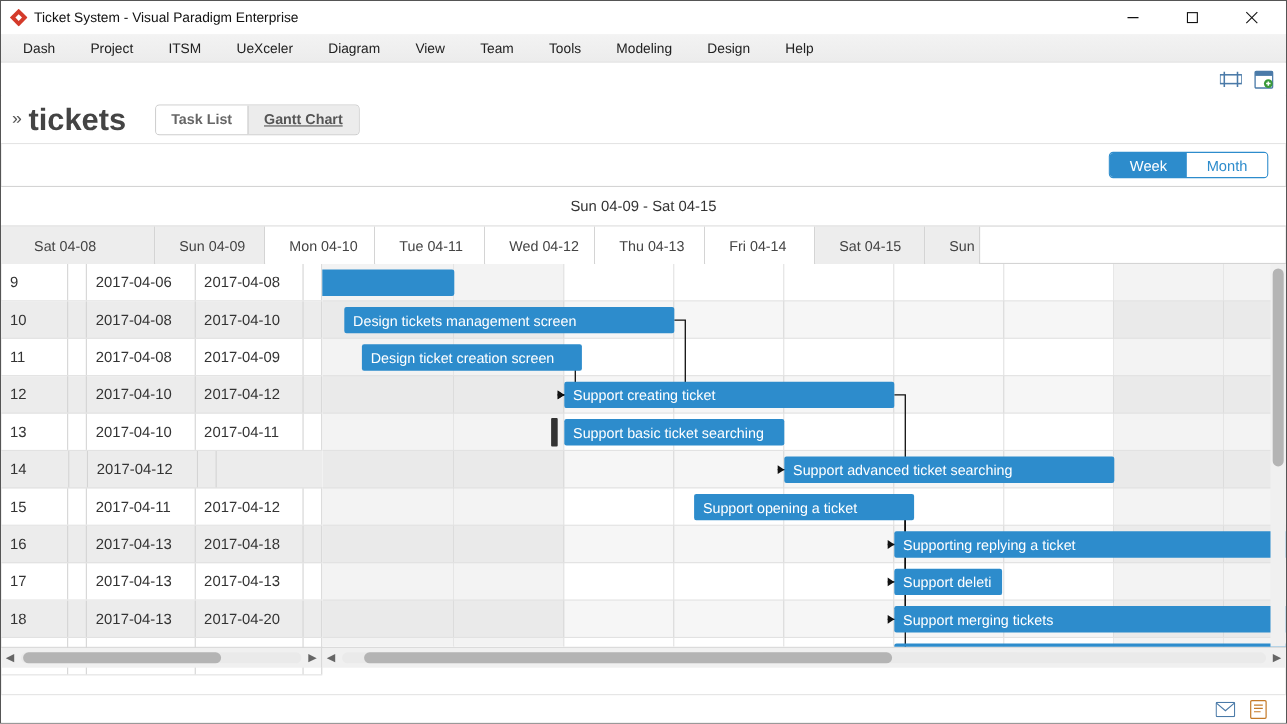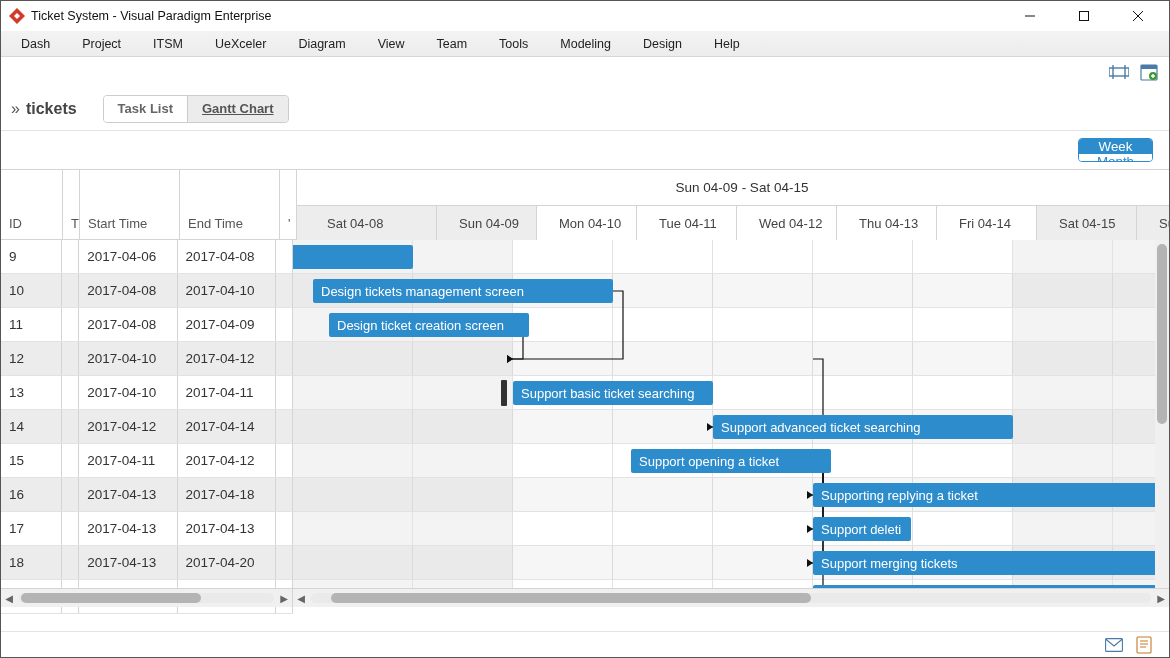--- a/index.html
+++ b/index.html
@@ -18,29 +18,29 @@
   .menubar { height: 26px; background: linear-gradient(#f3f3f3,#ececec); border-bottom: 1px solid #d6d6d6; display: flex; align-items: center; padding: 0 8px; gap: 8px; font-size: 12.5px; color: #222; }
   .menubar .menu-item { padding: 3px 12px; cursor: default; }
 
   
   .toolbar-row { height: 30px; background: #fff; display: flex; align-items: center; justify-content: flex-end; padding: 0 10px; gap: 10px; }
   .toolbar-row .tb-icon { width: 20px; height: 20px; display: flex; align-items: center; justify-content: center; }
 
   
   .page-header { height: 44px; display: flex; align-items: center; padding: 0 10px; border-bottom: 1px solid #e4e4e4; gap: 12px; background: #fff;}
   .bc-arrows { font-size: 16px; color: #555; letter-spacing: -2px; margin-right: -4px; }
-  .page-title { font-size: 16px; font-weight: 700; color: #444; margin-right: 14px; }
+  .page-title { font-size: 28px; font-weight: 700; color: #444; margin-right: 14px; }
   .tab-seg { display: flex; border: 1px solid #ccc; border-radius: 4px; overflow: hidden; height: 28px; }
   .tab-seg button { border: none; background: #fff; font-size: 13px; font-weight: 600; color: #666; padding: 0 14px; cursor: default; }
   .tab-seg button.active { background: #ececec; color: #555; text-decoration: underline; }
   .tab-seg button + button { border-left: 1px solid #ccc; }
 
   
   .view-switch-row { height: 38px; display: flex; align-items: center; justify-content: flex-end; padding: 0 16px; }
-  .view-switch { display: flex; border: 1px solid #2d8ccc; border-radius: 4px; overflow: hidden; height: 24px; font-size: 13px; flex-direction: column; }
+  .view-switch { display: flex; border: 1px solid #2d8ccc; border-radius: 4px; overflow: hidden; height: 24px; font-size: 13px; }
   .view-switch button { border: none; padding: 0 18px; background: #fff; cursor: default; }
   .view-switch button.active { background: #2d8ccc; color: #fff; }
   .view-switch button:not(.active){ color: #2d8ccc; }
 
   
   .gantt { flex: 1; position: relative; overflow: hidden; border-top: 1px solid #d4d4d4;}
   .gantt-header { height: 70px; display: flex; border-bottom: 1px solid #d4d4d4;}
   .gh-left { display: flex; align-items: flex-end; }
   .gh-left .col { border-right: 1px solid #d4d4d4; font-size: 13px; color: #555; padding: 0 8px 8px 8px; display: flex; align-items: flex-end; height: 70px; overflow: hidden; white-space: nowrap;}
   .col-id { width: 62px; }
@@ -189,27 +189,20 @@
   <div class="view-switch-row">
     <div class="view-switch">
       <button class="active">Week</button>
       <button>Month</button>
     </div>
   </div>
 
   <div class="gantt">
 
     <div class="gantt-header">
-      <div class="gh-left">
-        <div class="col col-id">ID</div>
-        <div class="col col-t">T</div>
-        <div class="col col-start">Start Time</div>
-        <div class="col col-end">End Time</div>
-        <div class="col col-tail">'</div>
-      </div>
       <div class="gh-right">
         <div class="gh-week-row">Sun 04-09 - Sat 04-15</div>
         <div class="gh-day-row" id="gh-day-row">
             <div class="gh-day first wknd">Sat 04-08</div>
             <div class="gh-day wknd">Sun 04-09</div>
             <div class="gh-day">Mon 04-10</div>
             <div class="gh-day">Tue 04-11</div>
             <div class="gh-day">Wed 04-12</div>
             <div class="gh-day">Thu 04-13</div>
             <div class="gh-day">Fri 04-14</div>
@@ -253,21 +246,20 @@
             <div class="c-id">13</div>
             <div class="c-t"></div>
             <div class="c-start">2017-04-10</div>
             <div class="c-end">2017-04-11</div>
             <div class="c-tail"></div>
           </div>
           <div class="row alt">
             <div class="c-id">14</div>
             <div class="c-t"></div>
             <div class="c-start">2017-04-12</div>
-            <div class="c-end">2017-04-14</div>
             <div class="c-tail"></div>
           </div>
           <div class="row">
             <div class="c-id">15</div>
             <div class="c-t"></div>
             <div class="c-start">2017-04-11</div>
             <div class="c-end">2017-04-12</div>
             <div class="c-tail"></div>
           </div>
           <div class="row alt">
@@ -336,20 +328,24 @@
             </svg>
           <div class="bars" id="bars">
               <div class="bar" style="left: -40px; top: 5px; width: 160px;">
                 <span class="bar-label"></span>
               </div>
               <div class="bar" style="left: 20px; top: 39px; width: 300px;">
                 <span class="bar-label">Design tickets management screen</span>
               </div>
               <div class="bar" style="left: 36px; top: 73px; width: 200px;">
                 <span class="bar-label">Design ticket creation screen</span>
+              </div>
+              <div class="bar" style="left: 220px; top: 107px; width: 300px;">
+                <div class="prog" style="width: 180px;"></div>
+                <span class="bar-label">Support creating ticket</span>
               </div>
               <div class="bar" style="left: 220px; top: 141px; width: 200px;">
                 <span class="bar-label">Support basic ticket searching</span>
               </div>
               <div class="marker" style="left: 208px; top: 140px;"></div>
               <div class="bar" style="left: 420px; top: 175px; width: 300px;">
                 <span class="bar-label">Support advanced ticket searching</span>
               </div>
               <div class="bar" style="left: 338px; top: 209px; width: 200px;">
                 <span class="bar-label">Support opening a ticket</span>

